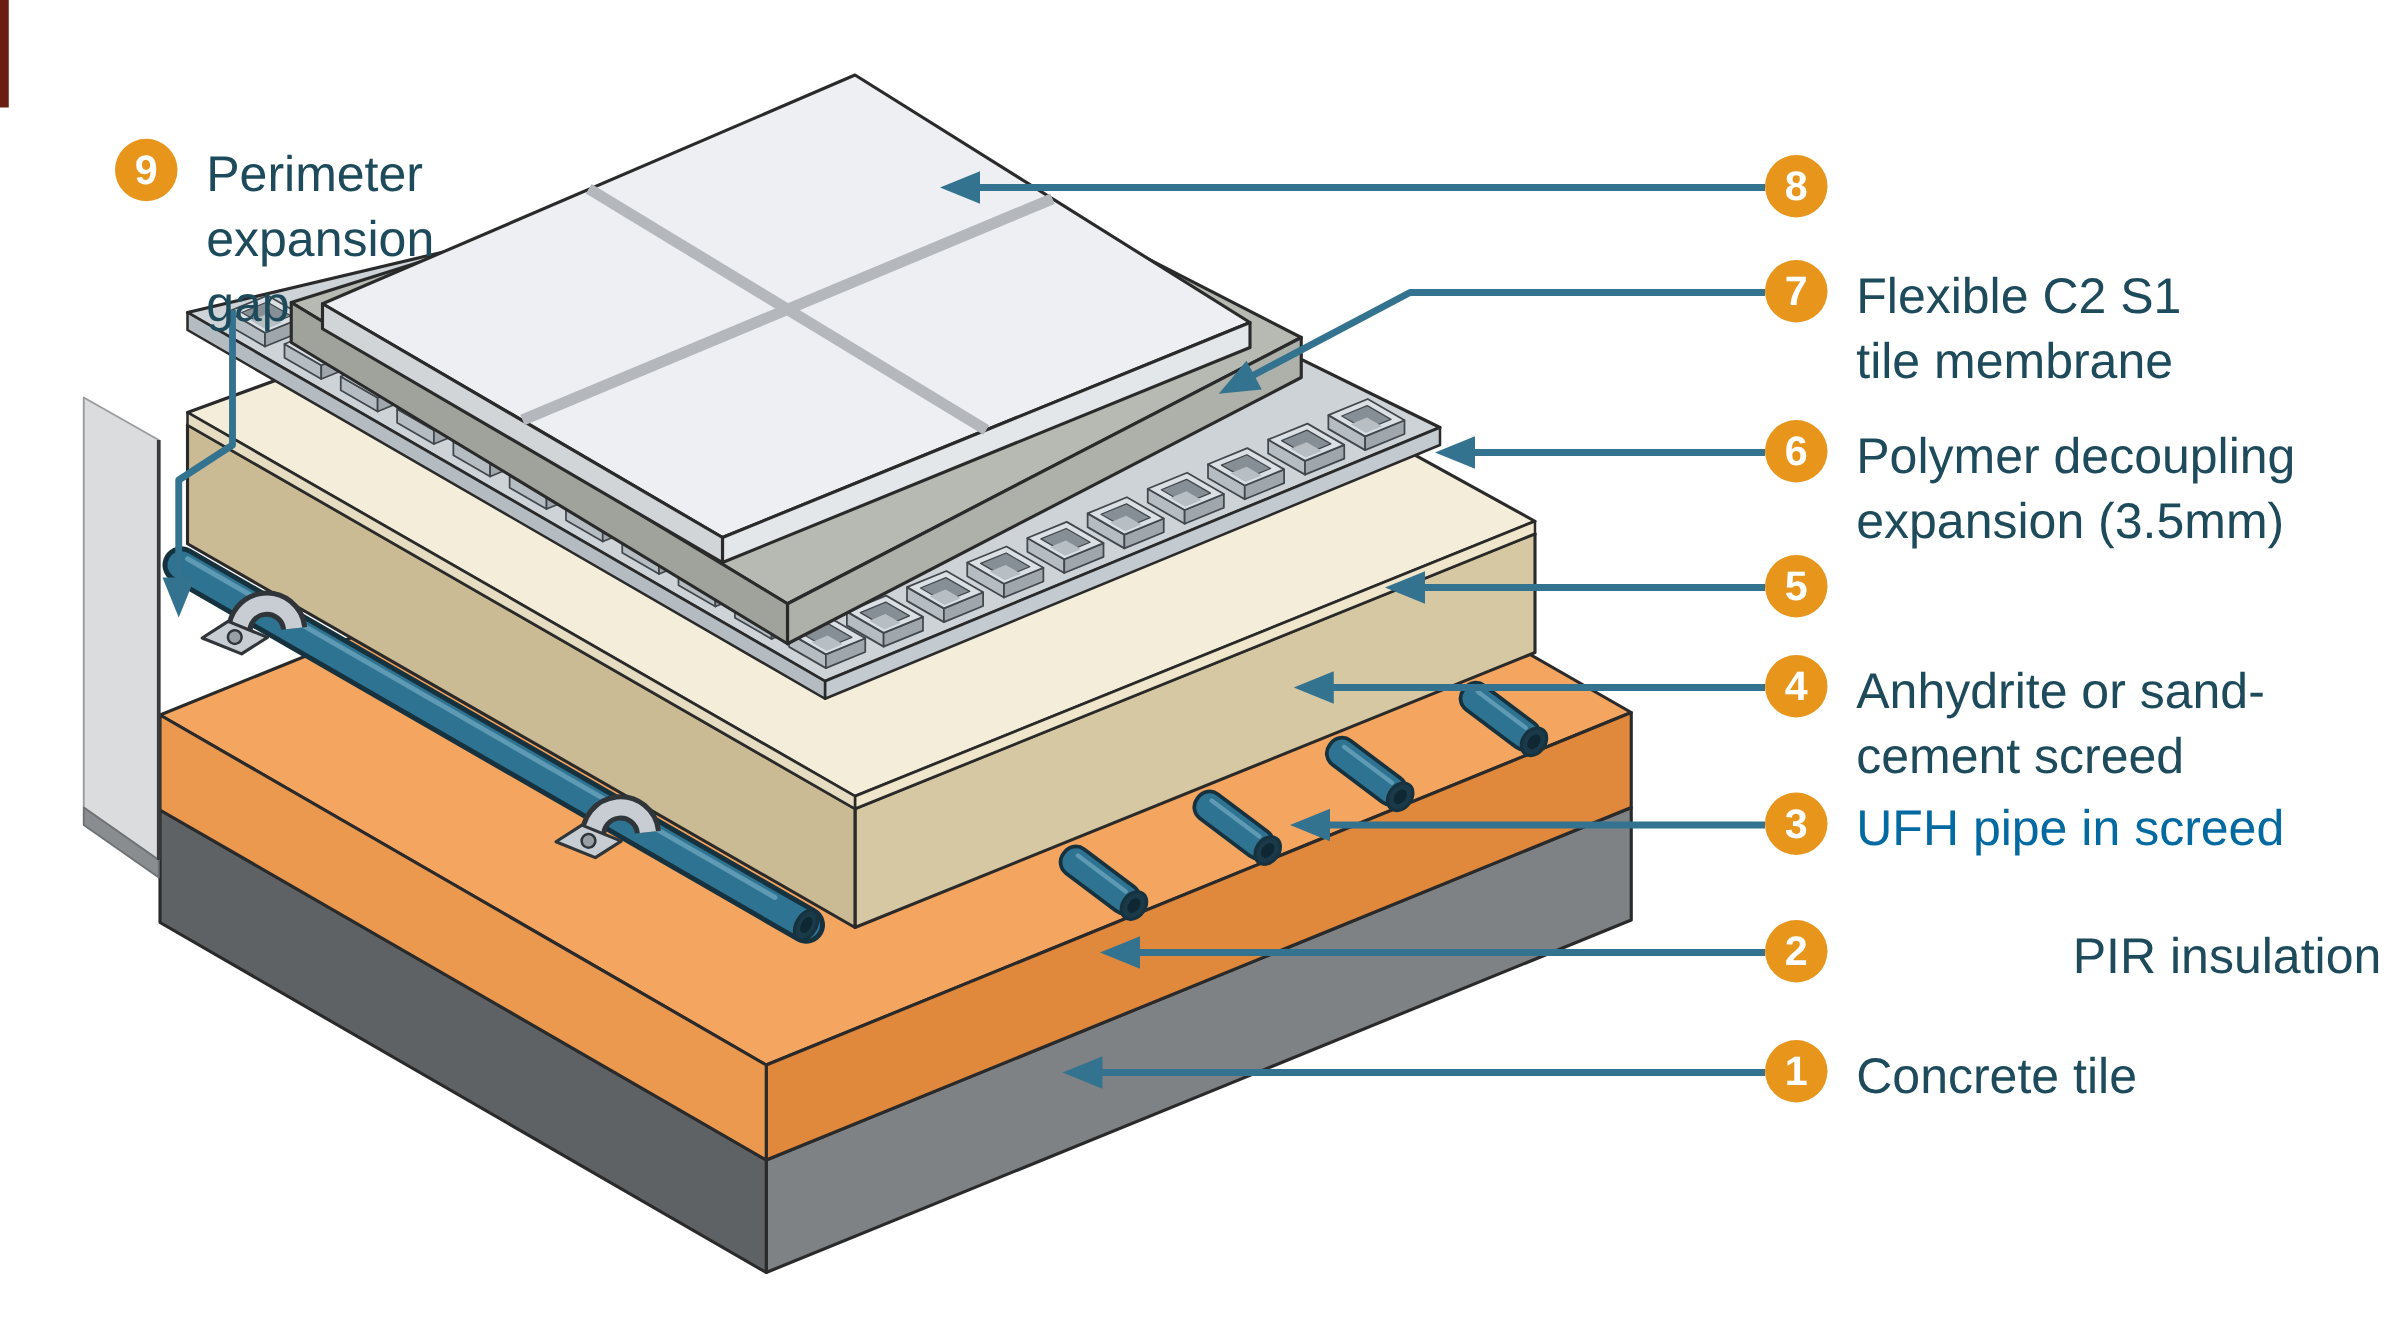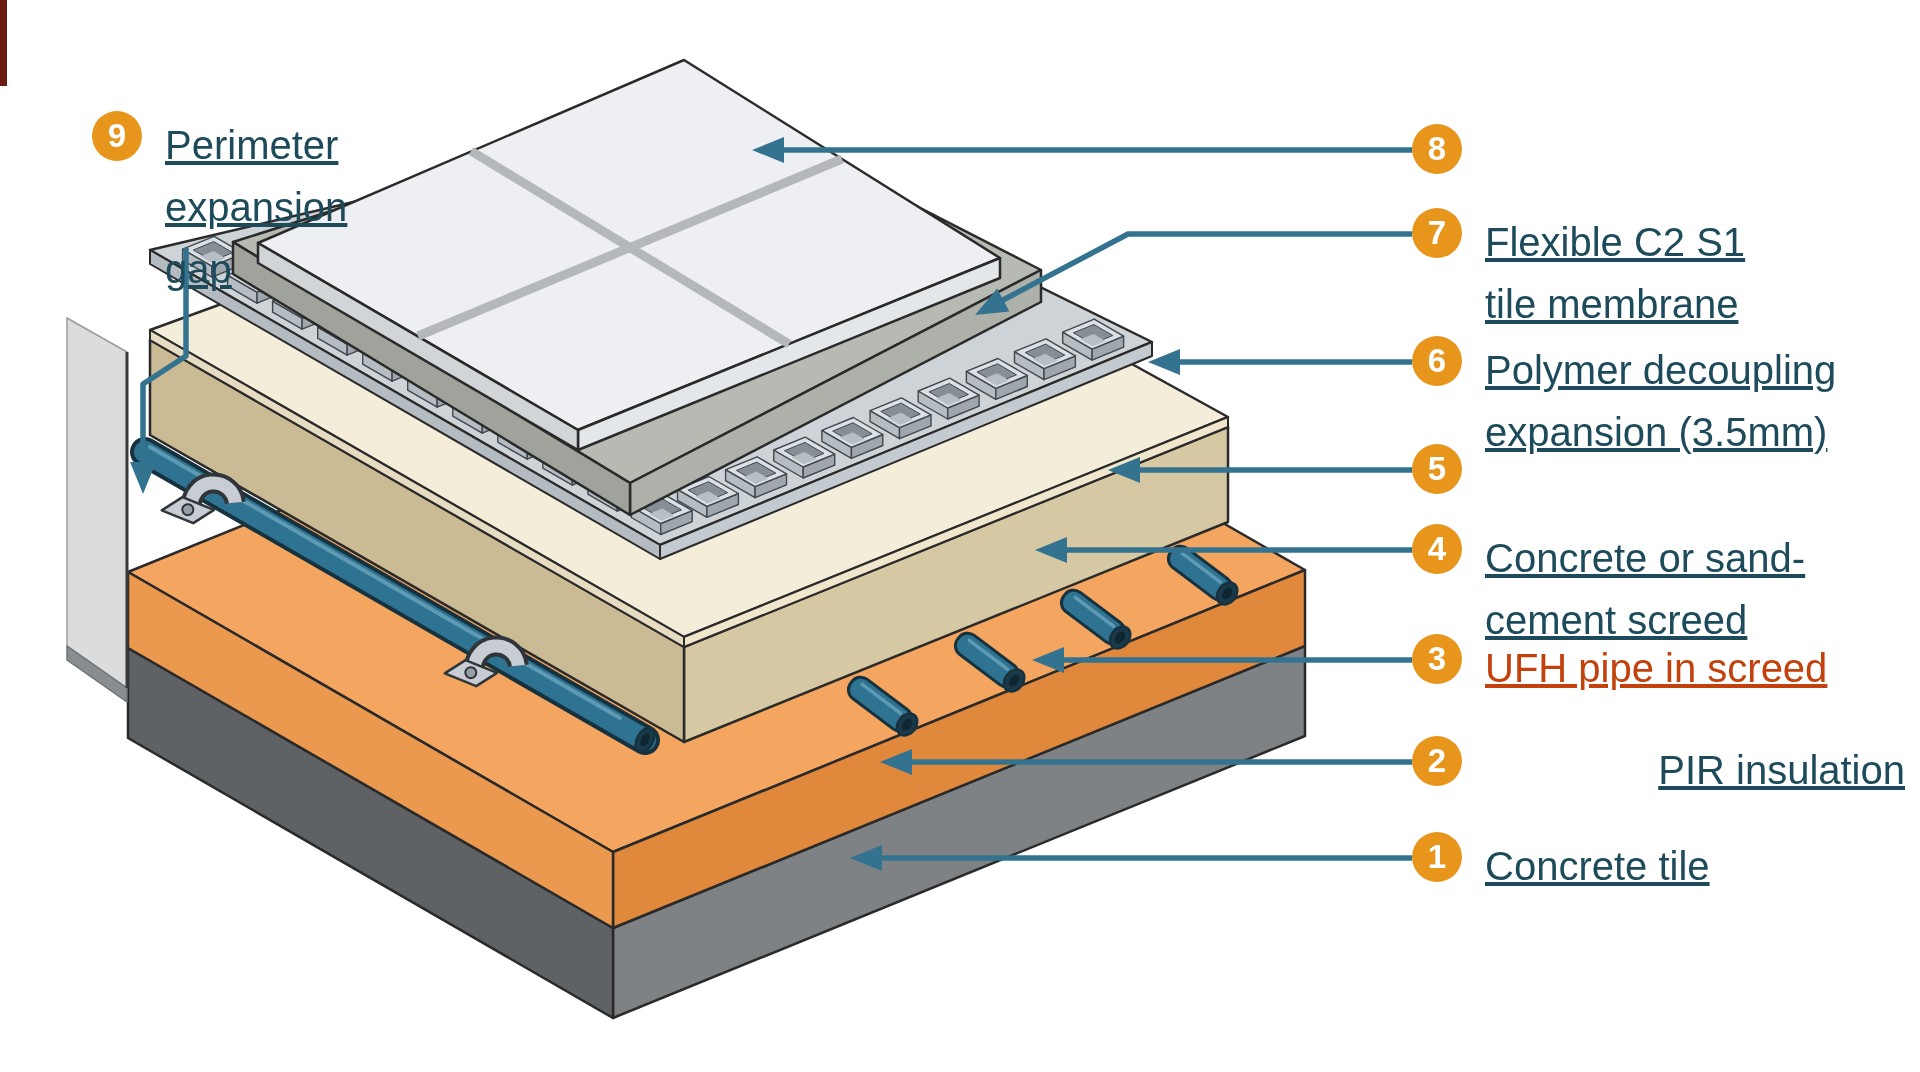--- a/index.html
+++ b/index.html
@@ -3,21 +3,21 @@
 <meta charset="utf-8">
 <style>
   html,body{margin:0;padding:0;background:#fff;width:1920px;height:1072px;overflow:hidden;
     font-family:"Liberation Sans", sans-serif;}
   #stage{position:relative;width:1920px;height:1072px;background:#ffffff;}
   #diagram{position:absolute;left:0;top:0;}
   .legend-item{position:absolute;display:flex;align-items:flex-start;}
   .badge{flex:0 0 auto;width:50px;height:50px;border-radius:50%;margin-top:-3px;
     display:flex;align-items:center;justify-content:center;
     color:#ffffff;font-size:33px;font-weight:bold;}
-  .legend-text{margin-left:23px;font-size:40px;line-height:62px;font-weight:500;text-decoration:underline;}
+  .legend-text{margin-left:23px;font-size:40px;line-height:52px;font-weight:500;}
   .corner-mark{position:absolute;left:0;top:0;width:7px;height:86px;}
 </style>
 </head>
 <body>
 
 <div id="stage">
   <svg id="diagram" width="1920" height="1072" viewBox="0 0 1920 1072">
       <g>
         <polygon points="613.0,928.0 1305.0,646.0 1305.0,736.0 613.0,1018.0" fill="#7E8285" stroke="#2A2A2A" stroke-width="2.5" stroke-linejoin="round"></polygon>
         <polygon points="128.0,648.0 613.0,928.0 613.0,1018.0 128.0,738.0" fill="#5F6265" stroke="#2A2A2A" stroke-width="2.5" stroke-linejoin="round"></polygon>
@@ -243,25 +243,25 @@
   </div>
   <div class="legend-item" style="left:1412px;top:339px;">
     <span class="badge" style="background: rgb(232, 149, 28);">6</span>
     <span class="legend-text" style="width: 360px; color: rgb(29, 75, 92);">Polymer decoupling expansion (3.5mm)</span>
   </div>
   <div class="legend-item" style="left:1412px;top:447px;">
     <span class="badge" style="background: rgb(232, 149, 28);">5</span>
   </div>
   <div class="legend-item" style="left:1412px;top:527px;">
     <span class="badge" style="background: rgb(232, 149, 28);">4</span>
-    <span class="legend-text" style="width: 370px; color: rgb(29, 75, 92);">Concrete or sand-cement screed</span>
+    <span class="legend-text" style="width: 370px; color: rgb(29, 75, 92);">Anhydrite or sand-cement screed</span>
   </div>
   <div class="legend-item" style="left:1412px;top:637px;">
     <span class="badge" style="background: rgb(232, 149, 28);">3</span>
-    <span class="legend-text" style="width: 420px; color: #c2410c;">UFH pipe in screed</span>
+    <span class="legend-text" style="width: 420px; color: #0369a1;">UFH pipe in screed</span>
   </div>
   <div class="legend-item" style="left:1412px;top:739px;">
     <span class="badge" style="background: rgb(232, 149, 28);">2</span>
     <span class="legend-text" style="width: 420px; color: rgb(29, 75, 92); text-align: right;">PIR insulation</span>
   </div>
   <div class="legend-item" style="left:1412px;top:835px;">
     <span class="badge" style="background: rgb(232, 149, 28);">1</span>
     <span class="legend-text" style="width: 420px; color: rgb(29, 75, 92);">Concrete tile</span>
   </div>
 </div>

